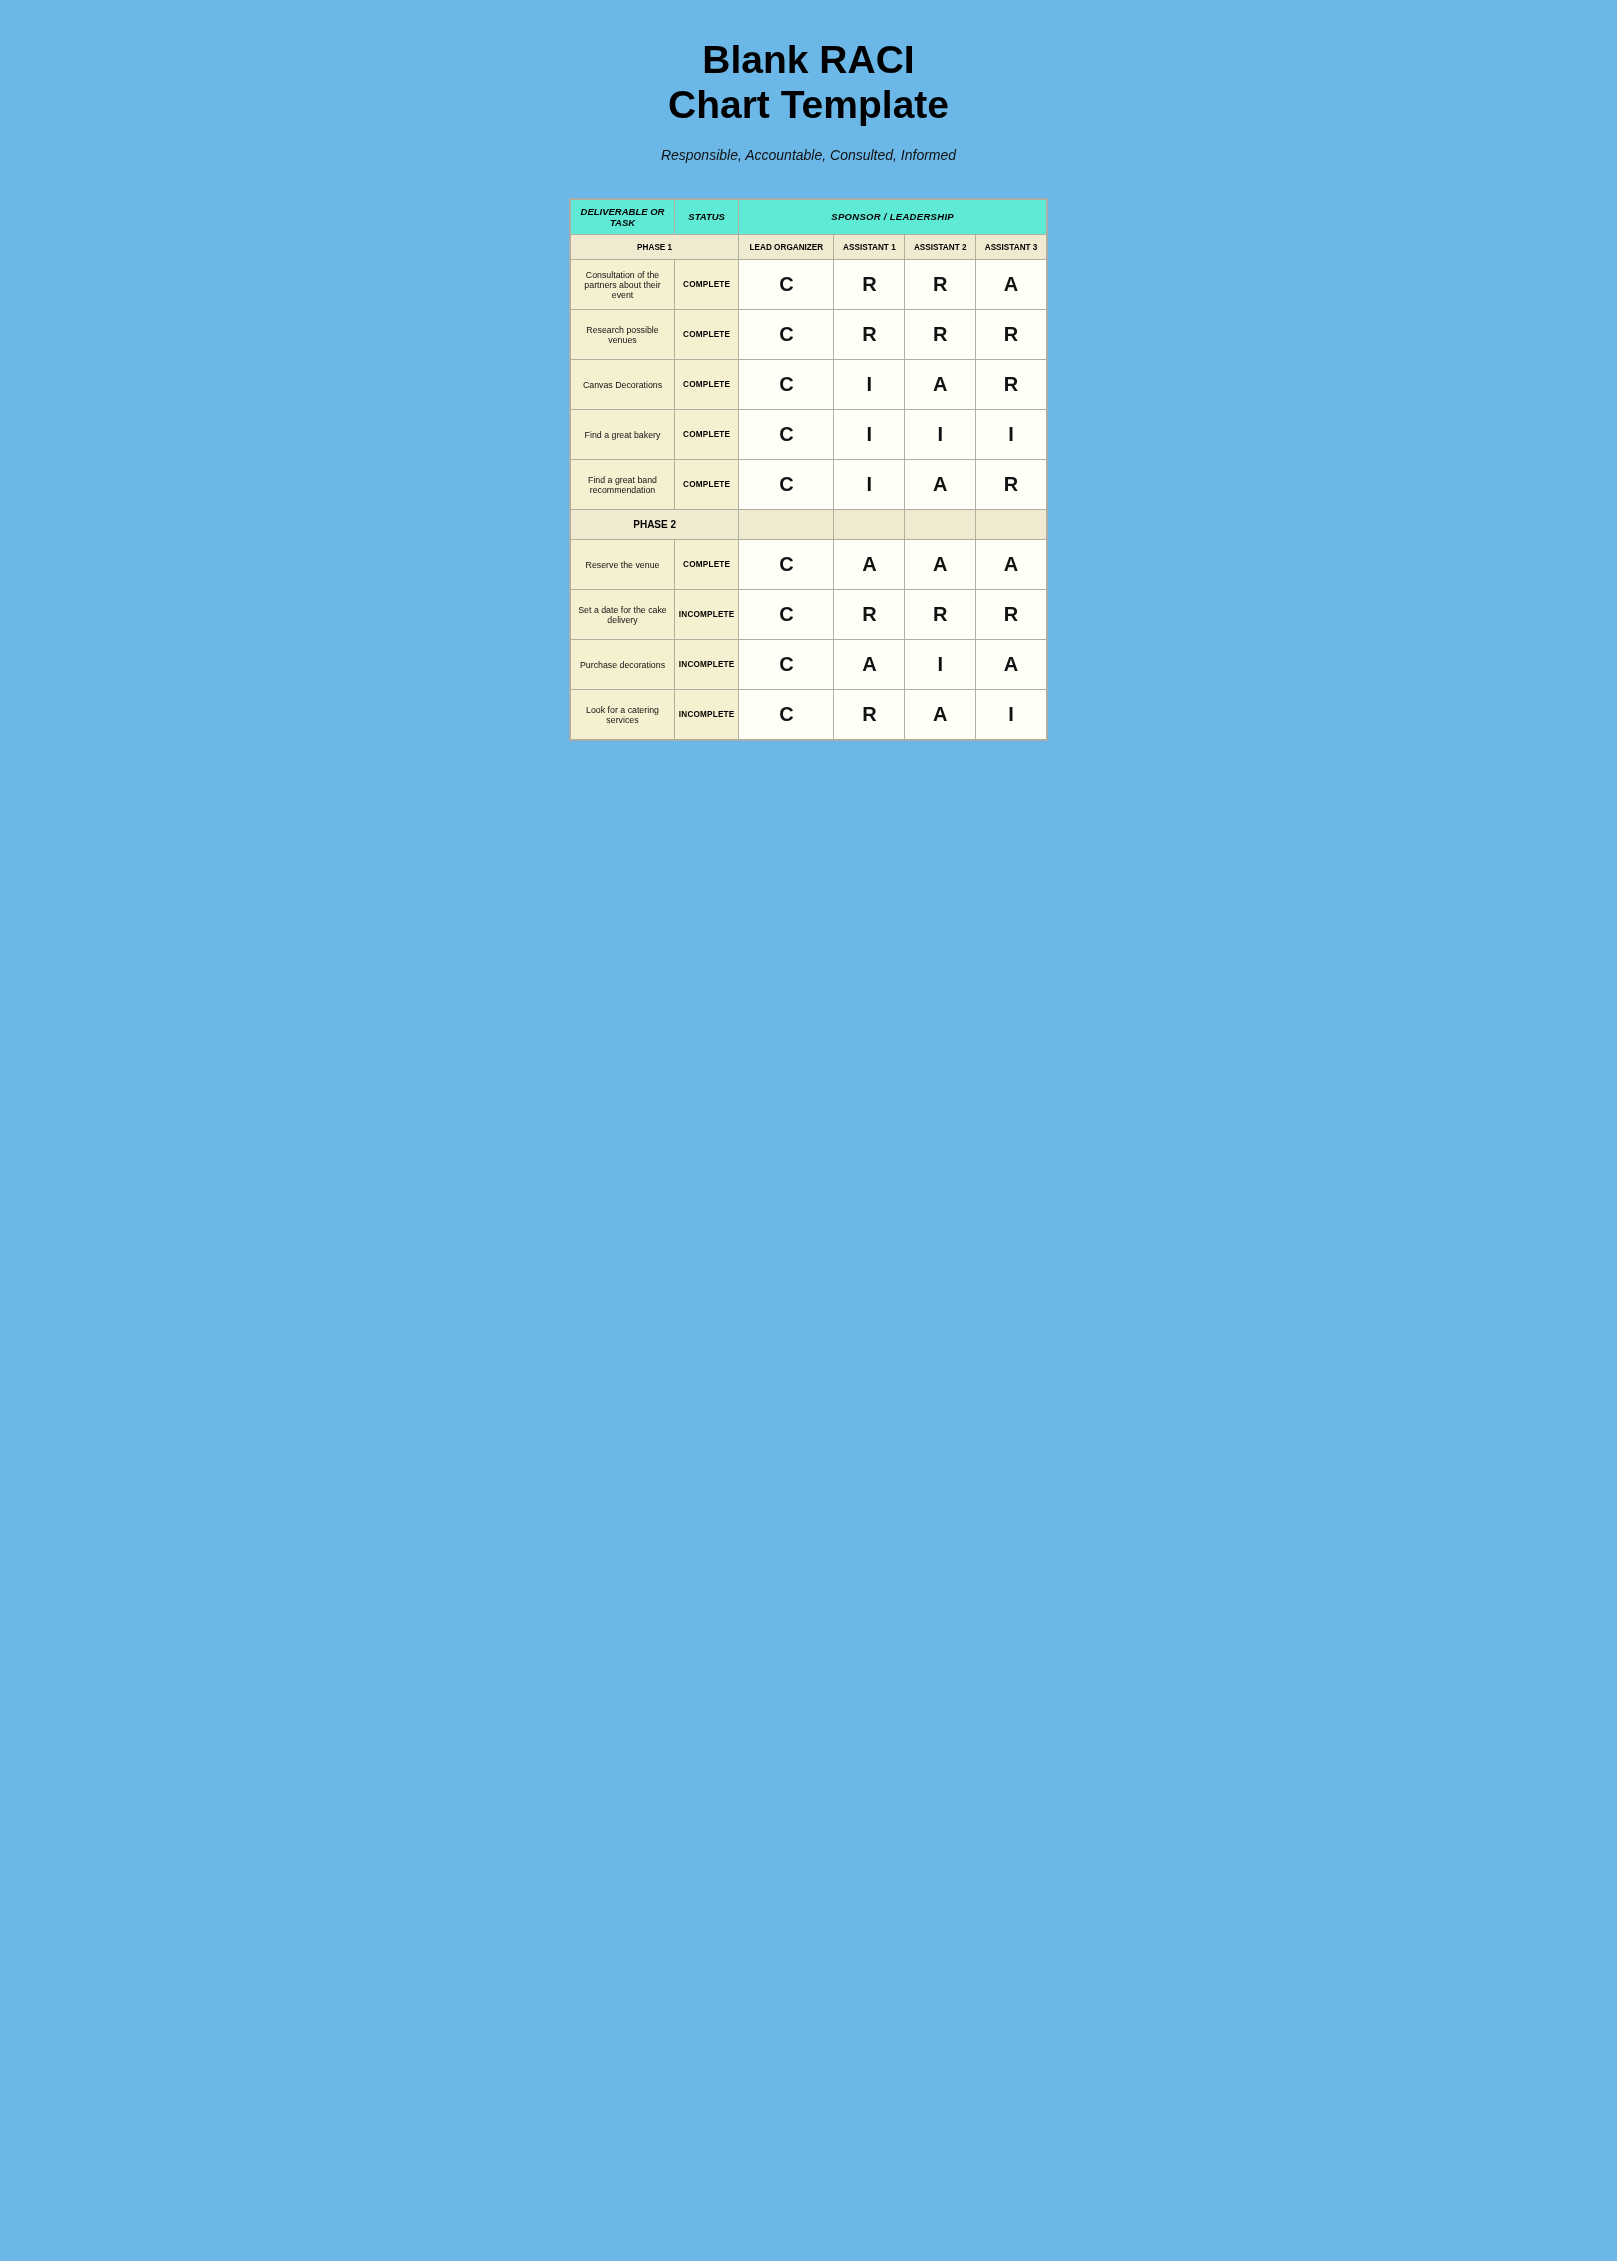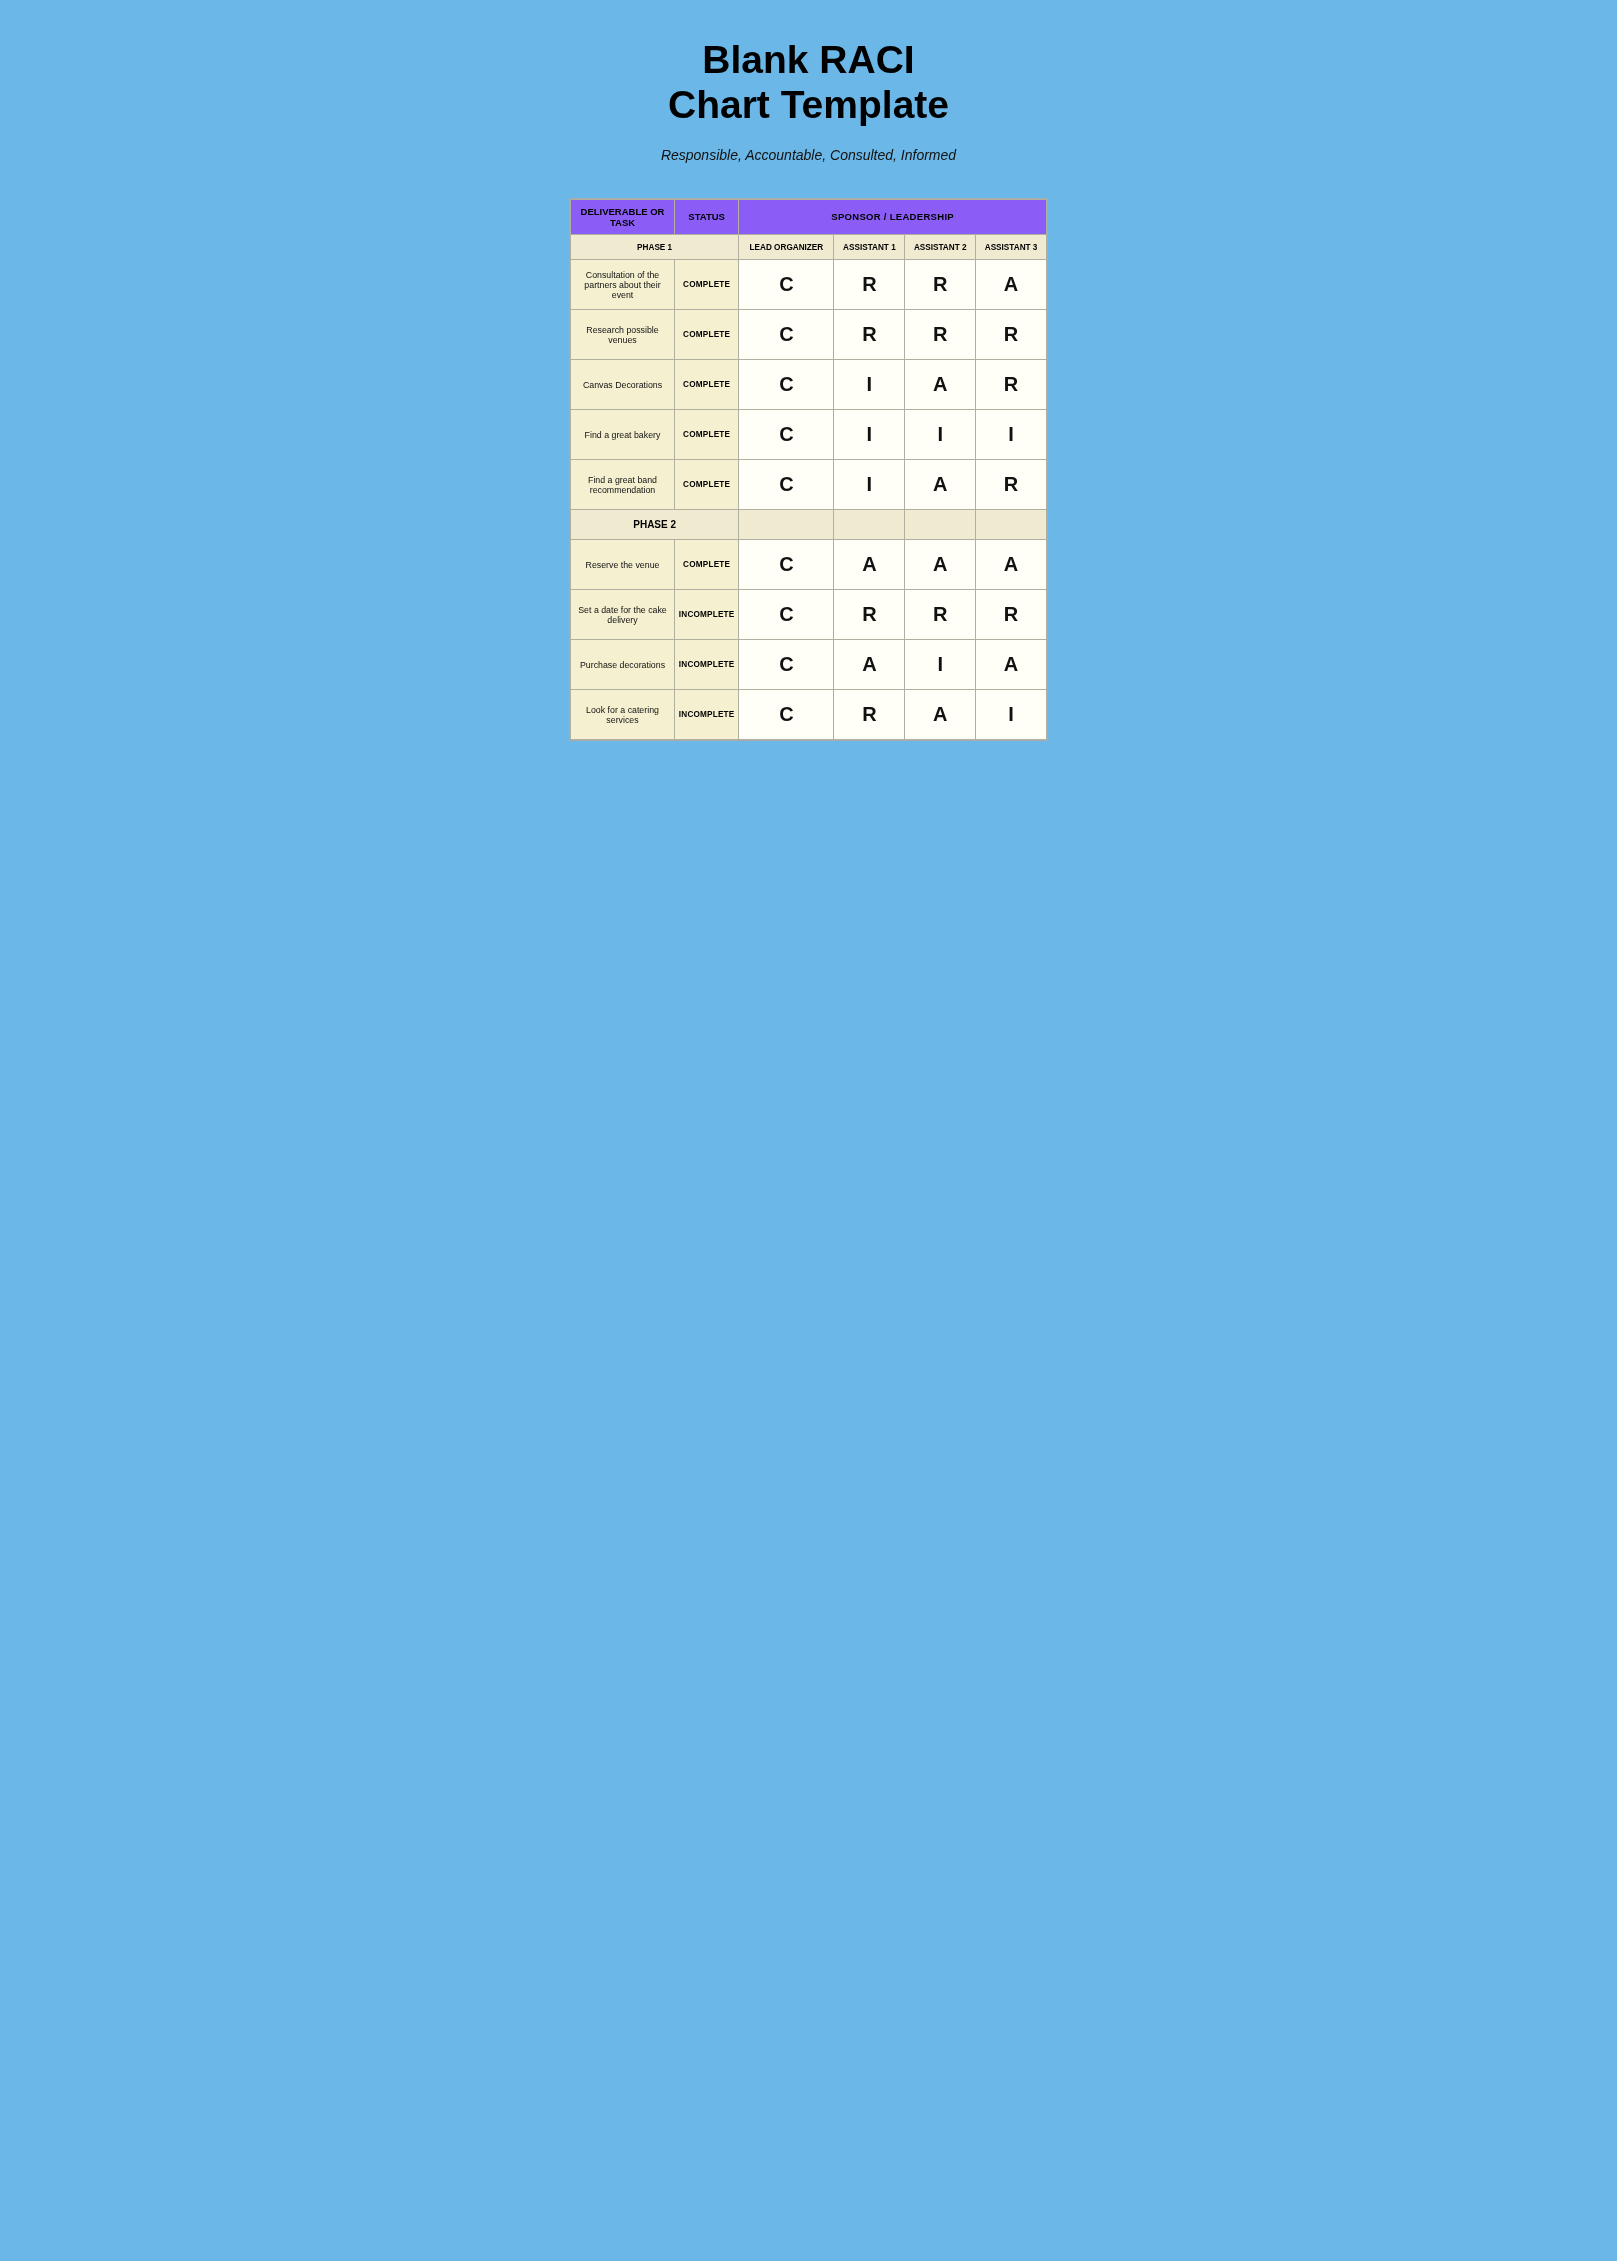--- a/index.html
+++ b/index.html
@@ -55,24 +55,25 @@
     }
 
     th, td {
       border: 0.9px solid #b0b0a0;
       text-align: center;
       vertical-align: middle;
       padding: 6.3px 3.8px;
     }
 
     .header-row-1 th {
-      background-color: #8b5cf6;
+      background-color: #5eead4;
       font-weight: 900;
       font-size: 9.5px;
       text-transform: uppercase;
+      font-style: italic;
     }
 
     .header-deliverable {
       width: 104px;
       background-color: #f0ead0;
     }
 
     .header-status {
       width: 52px;
       background-color: #f0ead0;

